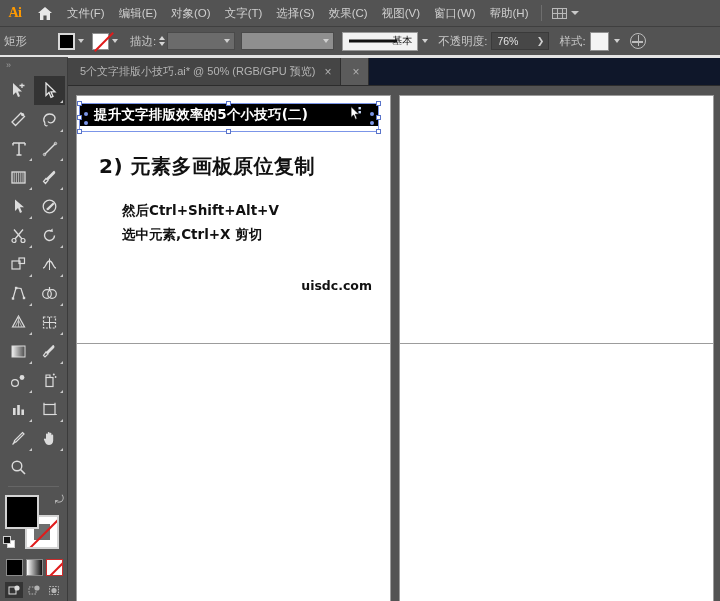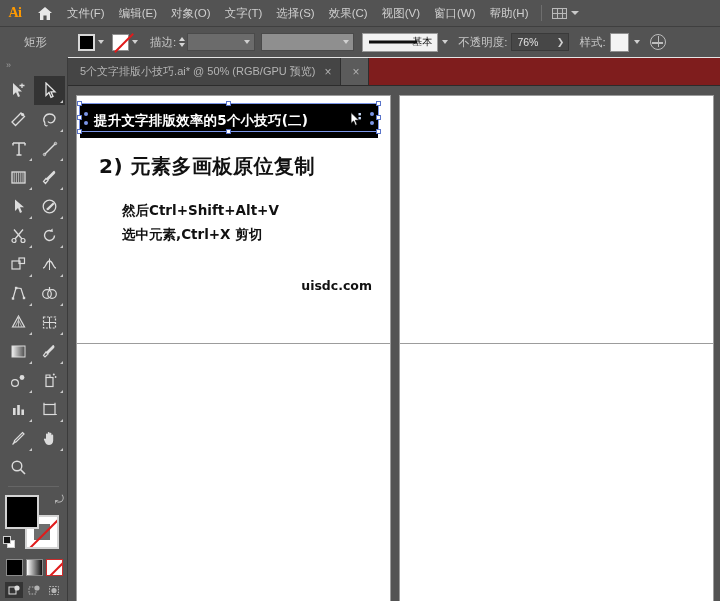--- a/index.html
+++ b/index.html
@@ -50,22 +50,22 @@
   }
   .arrange-grid span { background: #5a5a5a; display: block; }
   .chev { width: 0; height: 0; border-left: 4px solid transparent;
     border-right: 4px solid transparent; border-top: 4px solid #c9c9c9; }
 
   
   .controlbar {
     position: absolute; left: 0; top: 27px; width: 720px; height: 31px;
     background: #535353;
     display: flex; align-items: center;
-    border-bottom: 1px solid #e5e5e5;
-    padding-left: 24px;
+    border-bottom: 3px solid #e5e5e5;
+    padding-left: 4px;
   }
   .cb-label { color: #c8c8c8; font-size: 11.5px; white-space: nowrap; }
 
   .swatch-wrap { display: flex; align-items: center; gap: 3px; }
   .swatch {
     width: 17px; height: 17px;
     border: 1px solid #8f8f8f;
     background: #fff;
     position: relative;
   }
@@ -127,21 +127,21 @@
   }
   .circle-icon::before, .circle-icon::after {
     content: ""; position: absolute; background: #bdbdbd;
   }
   .circle-icon::before { left: 50%; top: 1px; width: 1.5px; height: 11px; }
   .circle-icon::after { top: 50%; left: 1px; height: 1.5px; width: 11px; }
 
   
   .tabbar {
     position: absolute; left: 0; top: 58px; width: 720px; height: 28px;
-    background: #7f1d1d;
+    background: #0f172a;
     display: flex; align-items: flex-end;
     border-bottom: 1px solid #2c2c2c;
   }
   .tabbar-pad { width: 68px; height: 28px; background: #535353; }
   .tab {
     height: 27px; display: flex; align-items: center;
     padding: 0 8px 0 12px; gap: 9px;
     background: #454545; color: #b4b4b4;
     font-size: 11px; white-space: nowrap;
     border-right: 1px solid #2e2e2e;
@@ -256,21 +256,21 @@
     position: absolute; background: #fff;
     box-shadow: 0 0 0 1px #9c9c9c;
   }
   .ab1 { left: 9px;   top: 10px;  width: 313px; height: 248px; }
   .ab2 { left: 332px; top: 10px;  width: 313px; height: 248px; }
   .ab3 { left: 9px;   top: 258px; width: 313px; height: 257px; }
   .ab4 { left: 332px; top: 258px; width: 313px; height: 257px; }
 
   
   .art-header {
-    position: absolute; left: 3px; top: 8px; width: 298px; height: 34px;
+    position: absolute; left: 3px; top: 8px; width: 298px; height: 22px;
     background: #000;
     display: flex; align-items: center;
   }
   .art-header-text {
     color: #fff; font-size: 13.5px; font-weight: bold;
     margin-left: 14px; letter-spacing: 0.2px;
     font-family: "DejaVu Sans", "Liberation Sans", sans-serif;
   }
   .art-cursor {
     position: absolute; right: 16px; top: 50%; transform: translateY(-50%);

